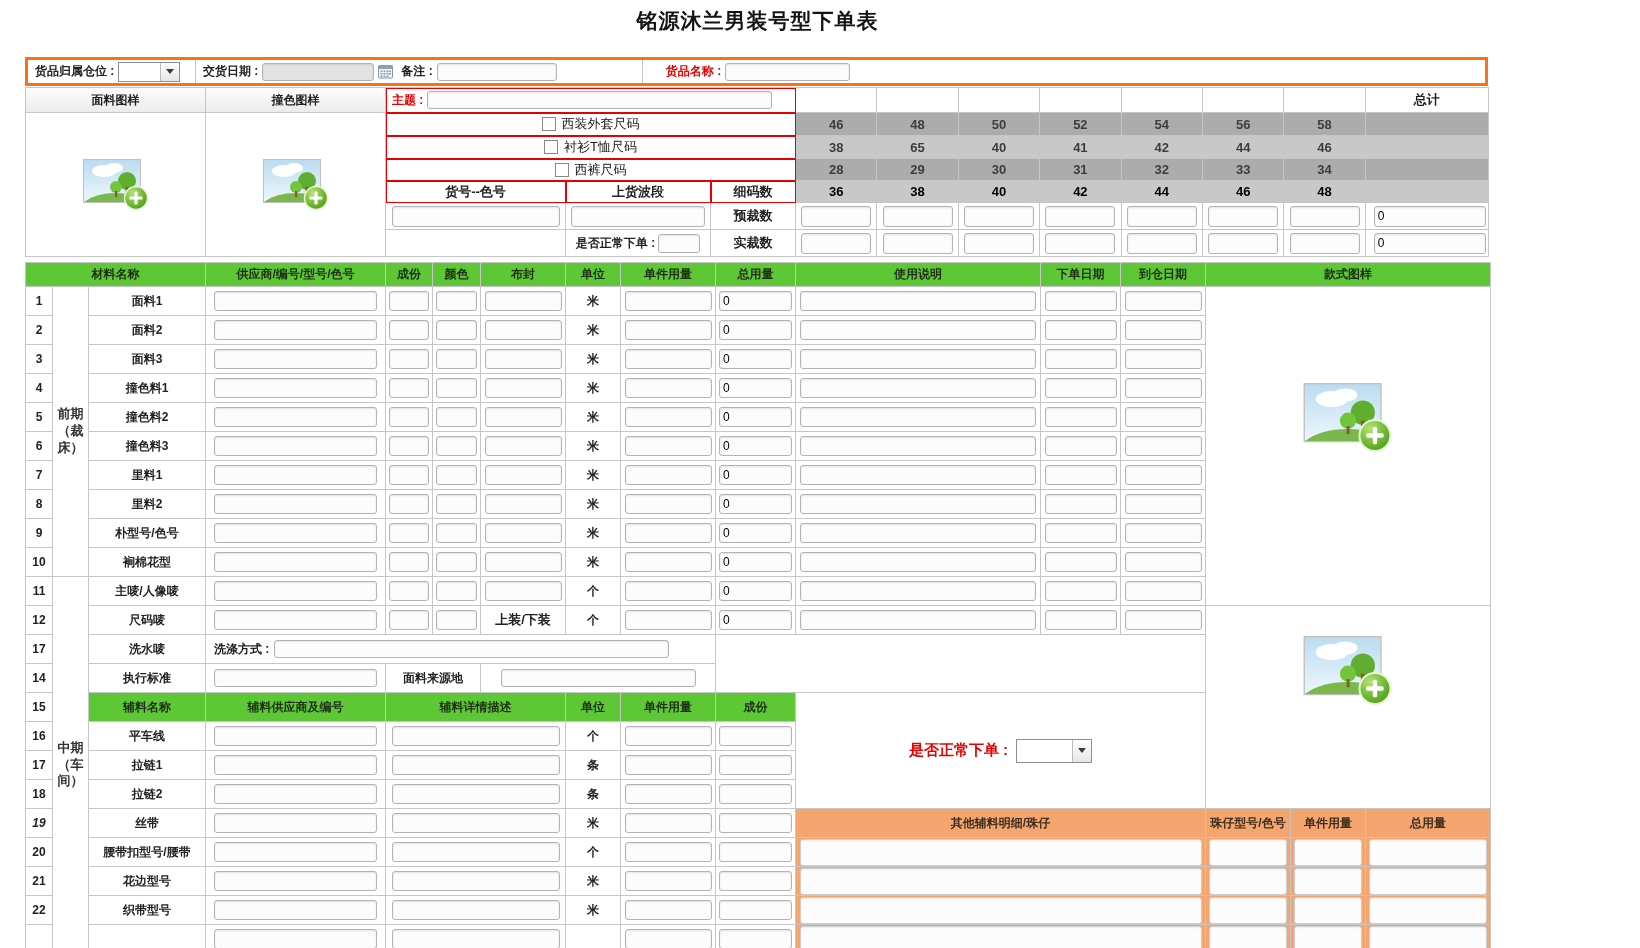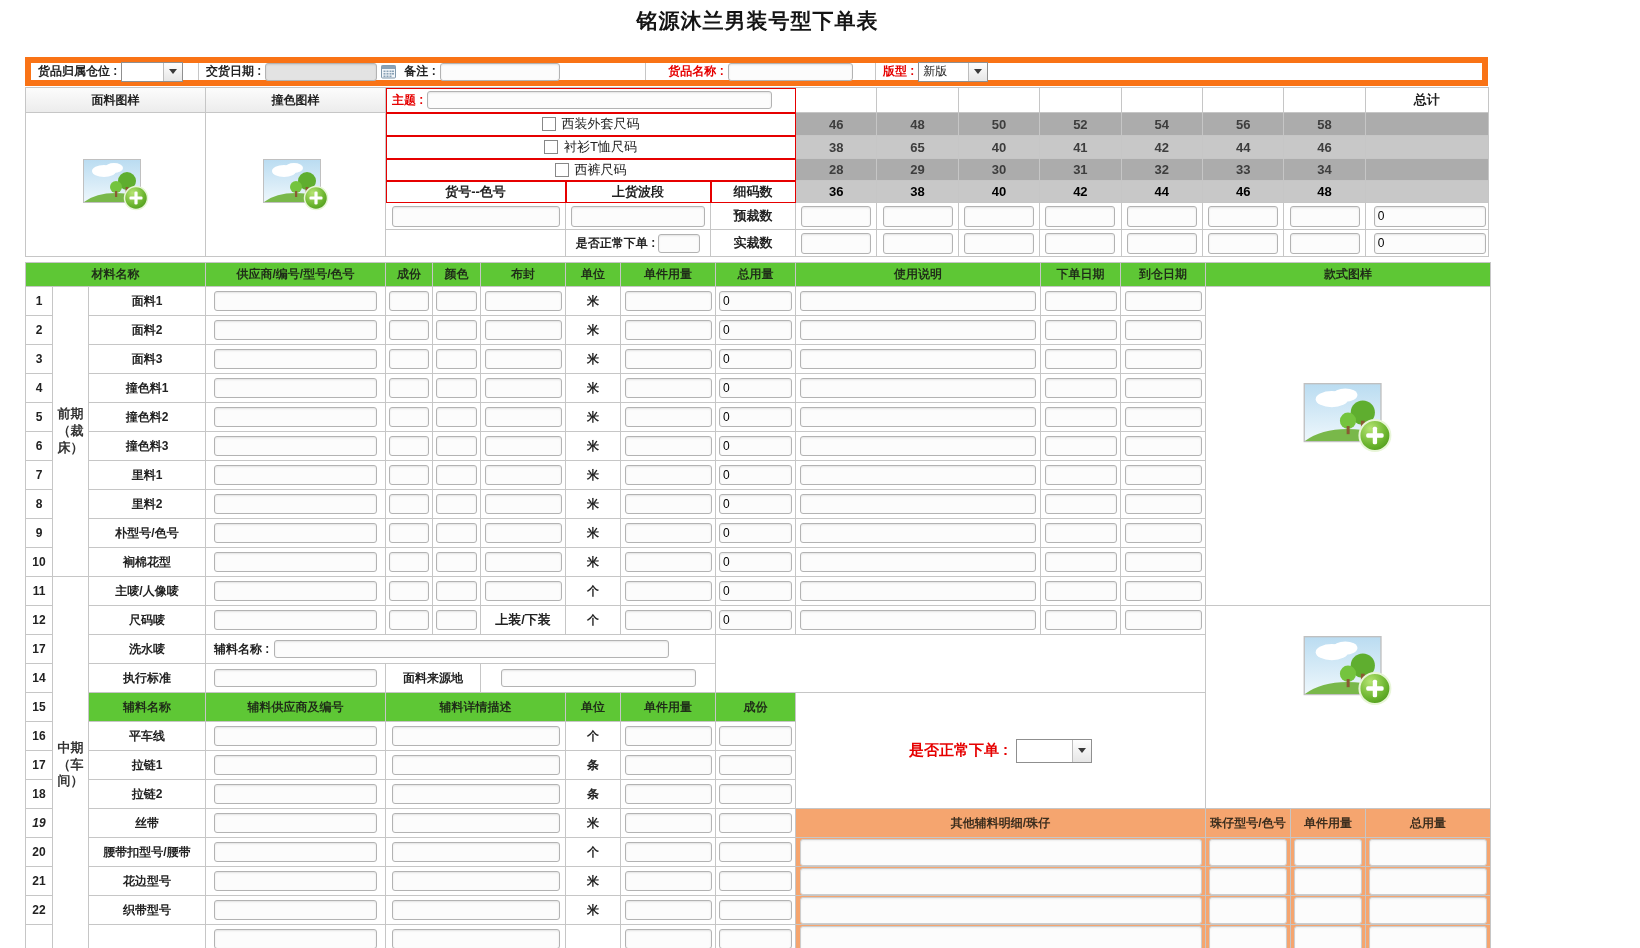--- a/index.html
+++ b/index.html
@@ -4,21 +4,21 @@
 <style>
   html,body{margin:0;padding:0;}
   body{
     width:1640px;height:948px;overflow:hidden;background:#fff;position:relative;
     font-family:"Liberation Sans","DejaVu Sans",sans-serif;color:#222;
     -webkit-font-smoothing:antialiased;
   }
   .title{position:absolute;left:25px;top:7px;width:1465px;text-align:center;
     font-size:21px;font-weight:bold;color:#141414;letter-spacing:1px;}
   
-  .topbar{position:absolute;left:25px;top:57px;width:1463px;height:29px;border:6px solid #f97316;
+  .topbar{position:absolute;left:25px;top:57px;width:1463px;height:29px;border:3px solid #f97316;
     display:flex;align-items:stretch;font-size:12px;font-weight:bold;color:#222;box-sizing:border-box;background:#fff;}
   .tcell{display:flex;align-items:center;padding:0 7px;border-right:1px solid #c6c6c6;box-sizing:border-box;white-space:nowrap;}
   .tcell:last-child{border-right:none;}
   .redtxt{color:#e60000;}
   .lblgap{margin-right:4px;}
   .inp{height:18px;border:1px solid #b3b3b3;border-radius:3px;background:#fcfcfc;
     box-shadow:inset 0 1px 2px rgba(0,0,0,.10);font-size:12px;padding:0 3px;box-sizing:border-box;
     font-family:inherit;outline:none;}
   .inp:disabled,.inp.dis{background:#e3e3e3;}
   .sel{display:inline-flex;align-items:center;justify-content:space-between;border:1px solid #8f8f8f;
@@ -106,29 +106,20 @@
           <rect x="8.5" y="11.5" width="2" height="1.6"></rect>
       </g>
     </svg>
     <span class="lblgap">备注 :</span>
     <input class="inp" style="width: 120px;">
   </div>
   <div class="tcell" style="width:230px;justify-content:center">
     <span class="lblgap redtxt">货品名称 :</span>
     <input class="inp" style="width: 125px;">
   </div>
-  <div class="tcell" style="flex:1">
-    <span class="lblgap redtxt">版型 :</span>
-    <span class="sel" style="width:70px">
-      <span class="selval">新版</span>
-      <span class="arr">
-          <span class="tri"></span>
-        </span>
-    </span>
-  </div>
 </div>
 
 <div class="topgrid" id="topgrid">
   <div class="c hdr" style="grid-column:1;grid-row:1">面料图样</div>
   <div class="c hdr" style="grid-column:2;grid-row:1">撞色图样</div>
   <div class="c redb" style="grid-column:3/6;grid-row:1;justify-content:flex-start;padding:0 6px">
     <span class="redtxt lblgap" style="font-weight:bold">主题 :</span>
     <input class="inp" style="width: 345px;">
   </div>
   <div class="c bold13" style="grid-column:13;grid-row:1">总计</div>
@@ -339,21 +330,21 @@
       <span class="selval"></span>
       <span class="arr">
           <span class="tri"></span>
         </span>
     </span>
   </div>
 
   <div class="c num" style="grid-column:1;grid-row:14">17</div>
   <div class="c mname" style="grid-column:3;grid-row:14">洗水唛</div>
   <div class="c" style="grid-column:4/10;grid-row:14;justify-content:flex-start;padding:0 8px">
-    <span style="font-weight:bold;margin-right:5px">辅料名称 :</span>
+    <span style="font-weight:bold;margin-right:5px">洗涤方式 :</span>
     <input class="inp" style="width: 395px;">
   </div>
 
   <div class="c num" style="grid-column:1;grid-row:15">14</div>
   <div class="c mname" style="grid-column:3;grid-row:15">执行标准</div>
   <div class="c" style="grid-column:4;grid-row:15">
     <input class="inp" style="width: 163px;">
   </div>
   <div class="c" style="grid-column:5/7;grid-row:15;font-weight:bold">面料来源地</div>
   <div class="c" style="grid-column:7/10;grid-row:15">

